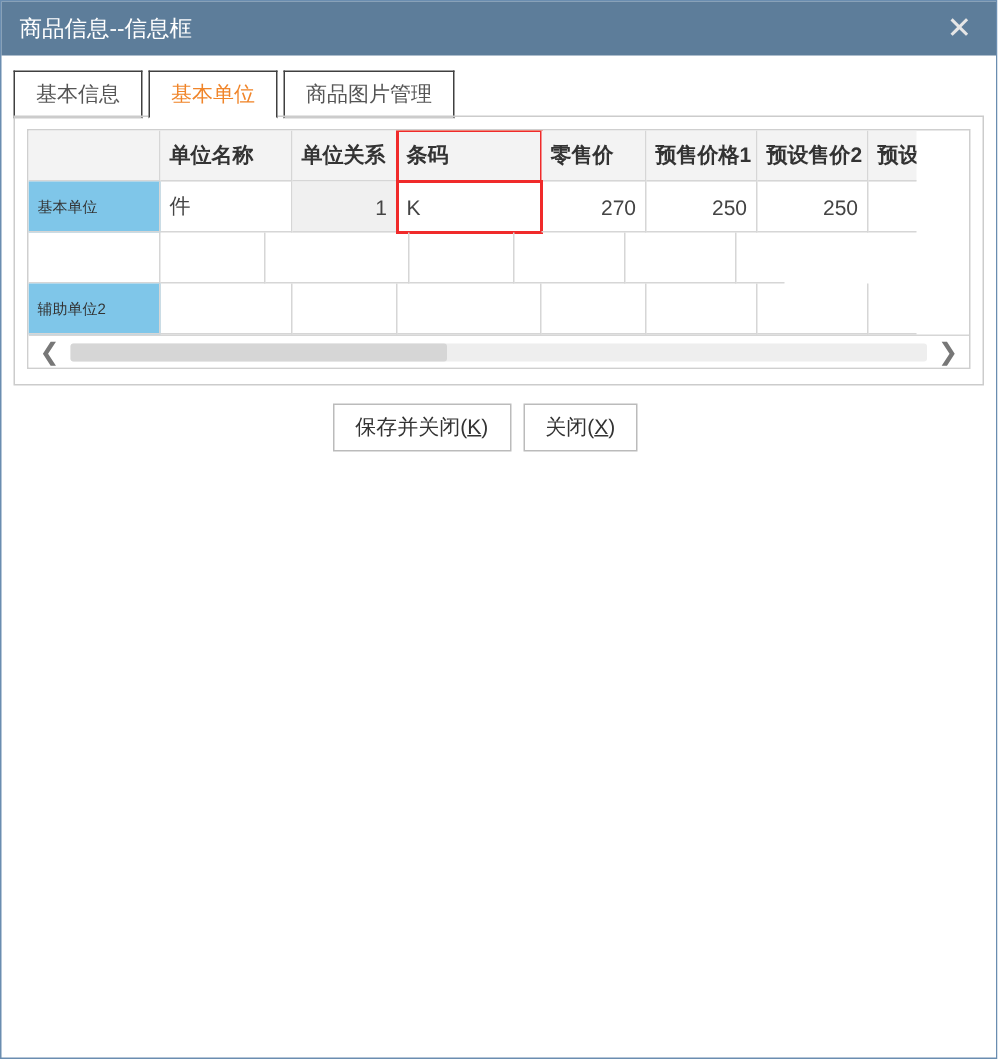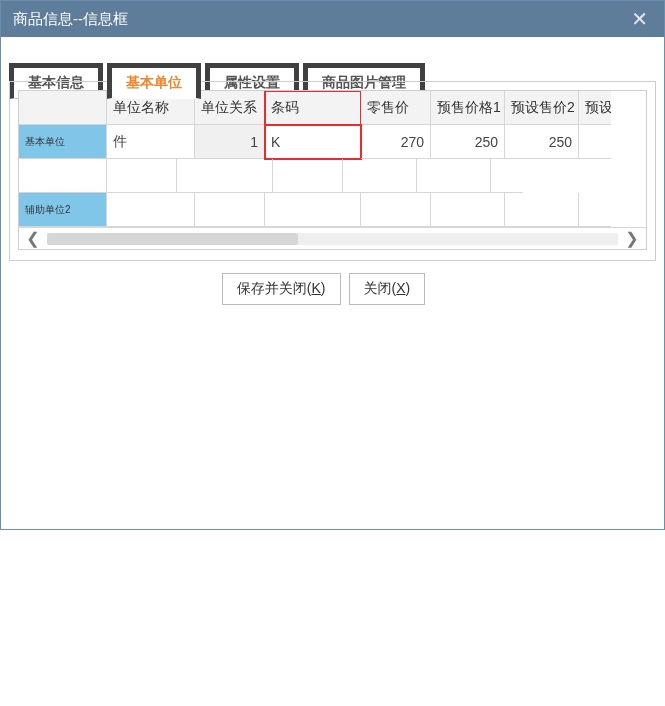--- a/index.html
+++ b/index.html
@@ -7,21 +7,21 @@
     font-family: "Microsoft YaHei", "SimSun", Arial, sans-serif;
     font-size: 13px;
     background: #fff;
     width: 665px;
     height: 706px;
     overflow: hidden;
   }
   .dialog {
     border: 1px solid #6a8db0;
     width: 665px;
-    height: 530px;
+    height: 706px;
     display: flex;
     flex-direction: column;
   }
   .titlebar {
     background: #5d7d9a;
     color: #fff;
     height: 36px;
     display: flex;
     align-items: center;
     padding: 0 12px;
@@ -40,30 +40,29 @@
     flex: 1;
     display: flex;
     flex-direction: column;
   }
   .tabs {
     display: flex;
     gap: 4px;
     margin-bottom: 0;
   }
   .tab {
-    border: 5px solid #404040;
+    border: 1px solid #404040;
     border-bottom: 1px solid #ccc;
     padding: 6px 14px;
     background: #fff;
     color: #555;
     font-size: 14px;
     cursor: pointer;
     position: relative;
-    top: 18px;
-    font-weight: bold;
+    top: 2px;
   }
   .tab.active {
     color: #f0852a;
     border-bottom: 1px solid #fff;
     z-index: 2;
   }
   .tab-body {
     border: 1px solid #ccc;
     padding: 8px;
     height: 180px;
@@ -75,21 +74,21 @@
     width: 100%;
     overflow: hidden;
   }
   .grid-row {
     display: flex;
     height: 34px;
     align-items: stretch;
   }
   .grid-header .cell {
     background: #f3f3f3;
-    font-weight: normal;
+    font-weight: bold;
     color: #333;
   }
   .cell {
     border-right: 1px solid #d6d6d6;
     border-bottom: 1px solid #d6d6d6;
     padding: 0 6px;
     display: flex;
     align-items: center;
     overflow: hidden;
     white-space: nowrap;
@@ -183,21 +182,20 @@
   <div class="titlebar">
     <span>商品信息--信息框</span>
     <span class="close-x">✕</span>
   </div>
 
   <div class="content">
 
     <div class="tabs">
       <div class="tab">基本信息</div>
       <div class="tab active">基本单位</div>
-      <div class="tab">属性设置</div>
       <div class="tab">商品图片管理</div>
     </div>
 
     <div class="tab-body">
       <div class="grid">
 
         <div class="grid-row grid-header">
           <div class="cell rowlabel"></div>
           <div class="cell c-unitname">单位名称</div>
           <div class="cell c-unitrel">单位关系</div>

